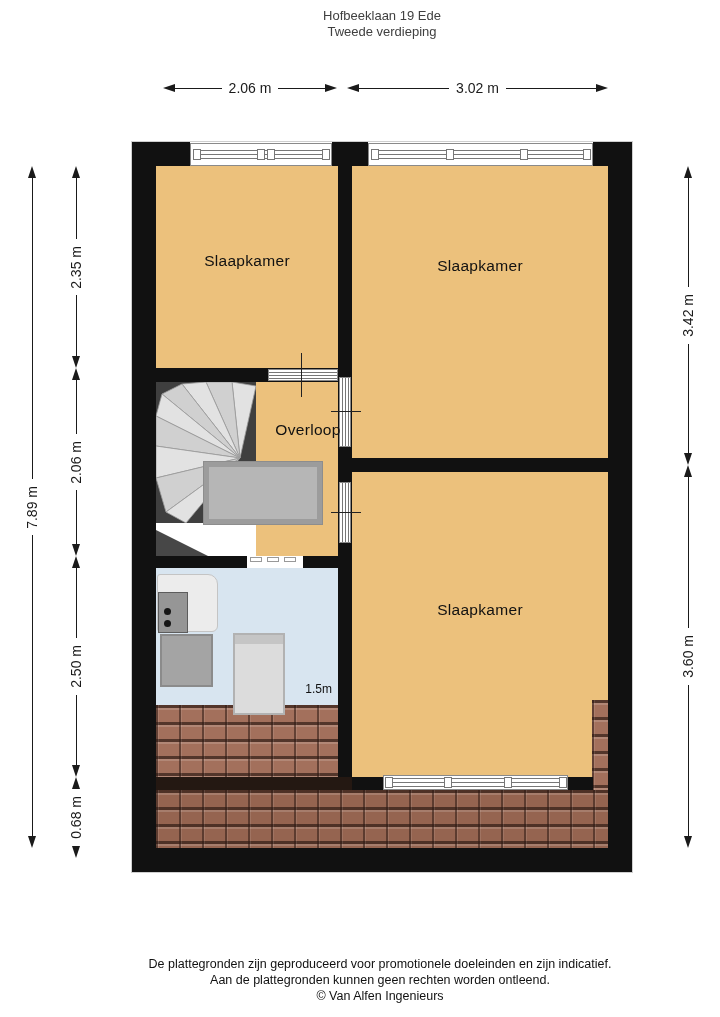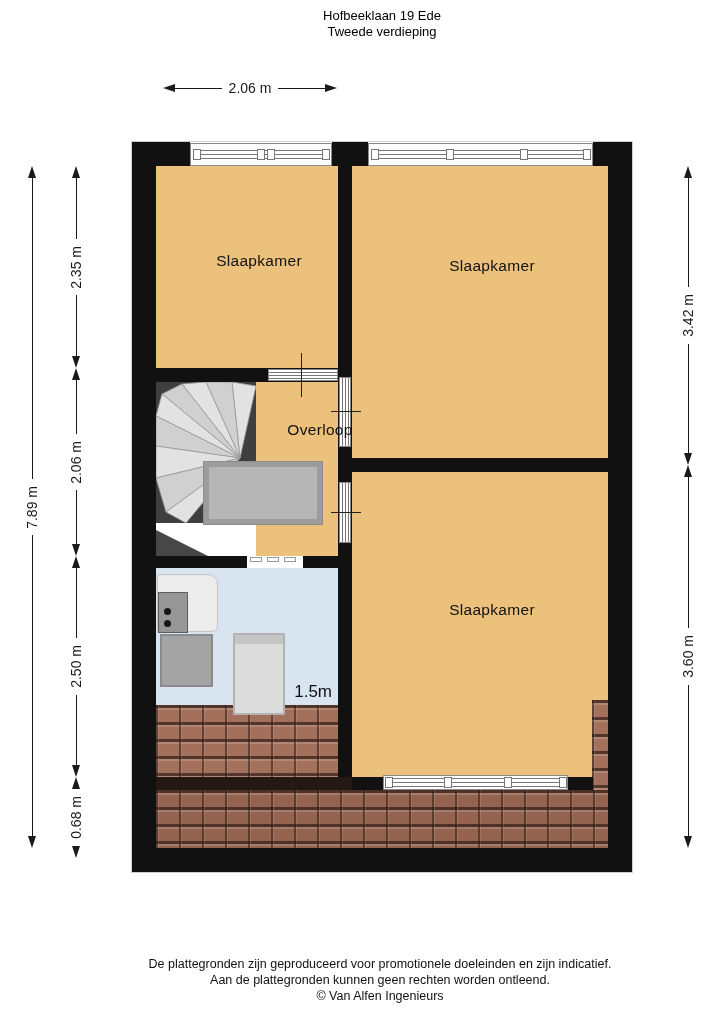--- a/index.html
+++ b/index.html
@@ -33,24 +33,24 @@
   .dash{position:absolute;background:#fff;border:1px solid #999;box-sizing:border-box;}
   
   .counter{position:absolute;background:#ececec;border:1px solid #c4c4c4;border-radius:3px 10px 6px 3px;box-sizing:border-box;}
   .sink{position:absolute;background:#969696;border:1px solid #5d5d5d;box-sizing:border-box;}
   .dot{position:absolute;width:7px;height:7px;border-radius:50%;background:#161616;}
   .washer{position:absolute;background:#a4a4a4;border:2px solid #8b8b8b;box-sizing:border-box;}
   .dryer{position:absolute;background:#dcdcdc;border:2px solid #b2b2b2;box-sizing:border-box;}
   .dryer-top{position:absolute;left:0;right:0;top:0;height:9px;background:#c5c5c5;}
   .skylight{position:absolute;background:#b6b6b6;border:5px solid #9c9c9c;box-sizing:border-box;box-shadow:0 0 0 1px #8d8d8d;}
   
-  .room-label{position:absolute;font-size:15.5px;letter-spacing:.3px;text-align:center;color:#111;padding-left:12px;}
+  .room-label{position:absolute;font-size:15.5px;letter-spacing:.3px;text-align:center;color:#111;}
   .sub-label{position:absolute;font-size:13px;text-align:center;color:#111;}
-  .small-label{position:absolute;font-size:17px;color:#111;}
-  .title-line{position:absolute;font-size:13px;text-align:center;color:#000000;}
+  .small-label{position:absolute;font-size:12px;color:#111;}
+  .title-line{position:absolute;font-size:13px;text-align:center;color:#404040;}
   .footer-line{position:absolute;font-size:12.5px;text-align:center;color:#111;}
   
   .dimh{position:absolute;display:flex;align-items:center;height:18px;}
   .dimv{position:absolute;display:flex;flex-direction:column;align-items:center;width:18px;}
   .dl{flex:1;height:1px;background:#1a1a1a;}
   .dlv{flex:1;width:1px;background:#1a1a1a;}
   .ah{width:0;height:0;flex:0 0 auto;}
   .al{border-top:4px solid transparent;border-bottom:4px solid transparent;border-right:12px solid #1a1a1a;}
   .ar{border-top:4px solid transparent;border-bottom:4px solid transparent;border-left:12px solid #1a1a1a;}
   .au{border-left:4px solid transparent;border-right:4px solid transparent;border-bottom:12px solid #1a1a1a;}
@@ -63,20 +63,27 @@
 
 <div id="canvas">
 
   <div class="title-line" style="left:132px;top:8px;width:500px;">Hofbeeklaan 19 Ede</div>
   <div class="title-line" style="left:132px;top:24px;width:500px;">Tweede verdieping</div>
 
   <div class="dimh" style="left:163px;top:79px;width:174px;">
     <span class="ah al"></span>
       <span class="dl"></span>
     <span class="dtext">2.06 m</span>
+    <span class="dl"></span>
+      <span class="ah ar"></span>
+  </div>
+  <div class="dimh" style="left:347px;top:79px;width:261px;">
+    <span class="ah al"></span>
+      <span class="dl"></span>
+    <span class="dtext">3.02 m</span>
     <span class="dl"></span>
       <span class="ah ar"></span>
   </div>
 
   <div class="dimv" style="left:23px;top:166px;height:682px;">
     <span class="ah au"></span>
       <span class="dlv"></span>
     <span class="dtextv">7.89 m</span>
     <span class="dlv"></span>
       <span class="ah ad"></span>

